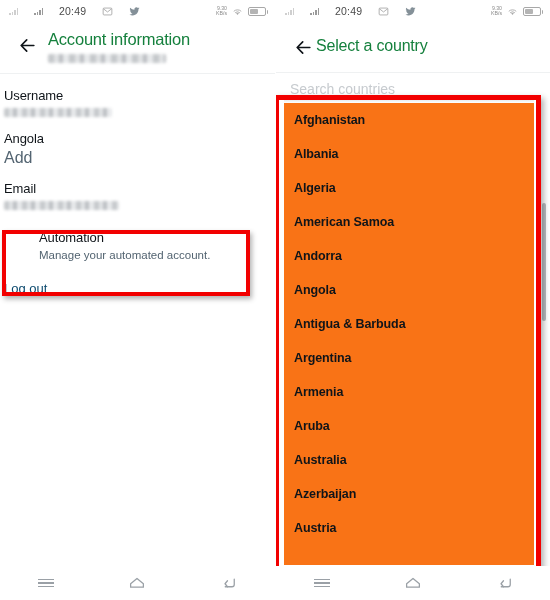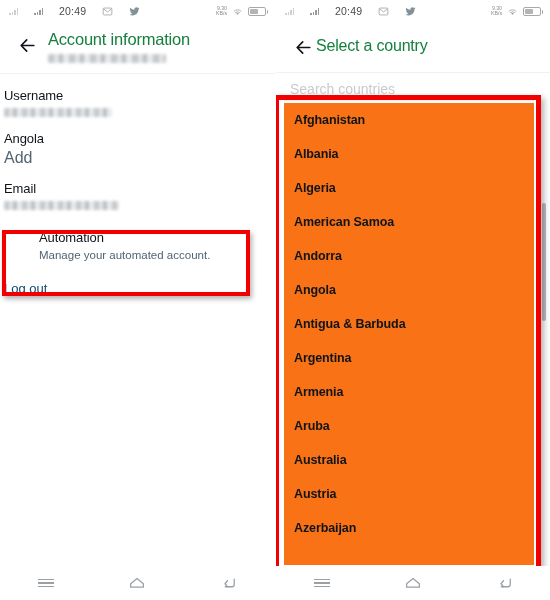--- a/index.html
+++ b/index.html
@@ -298,24 +298,24 @@
         <div class="country-row">
           <span>Armenia</span>
         </div>
         <div class="country-row">
           <span>Aruba</span>
         </div>
         <div class="country-row">
           <span>Australia</span>
         </div>
         <div class="country-row">
+          <span>Azerbaijan</span>
+        </div>
+        <div class="country-row">
           <span>Austria</span>
-        </div>
-        <div class="country-row">
-          <span>Azerbaijan</span>
         </div>
       </div>
 
     <div class="scroll-track">
       <div class="scroll-thumb"></div>
     </div>
 
     <div class="redbox-right"></div>
 
     <div class="navbar">

